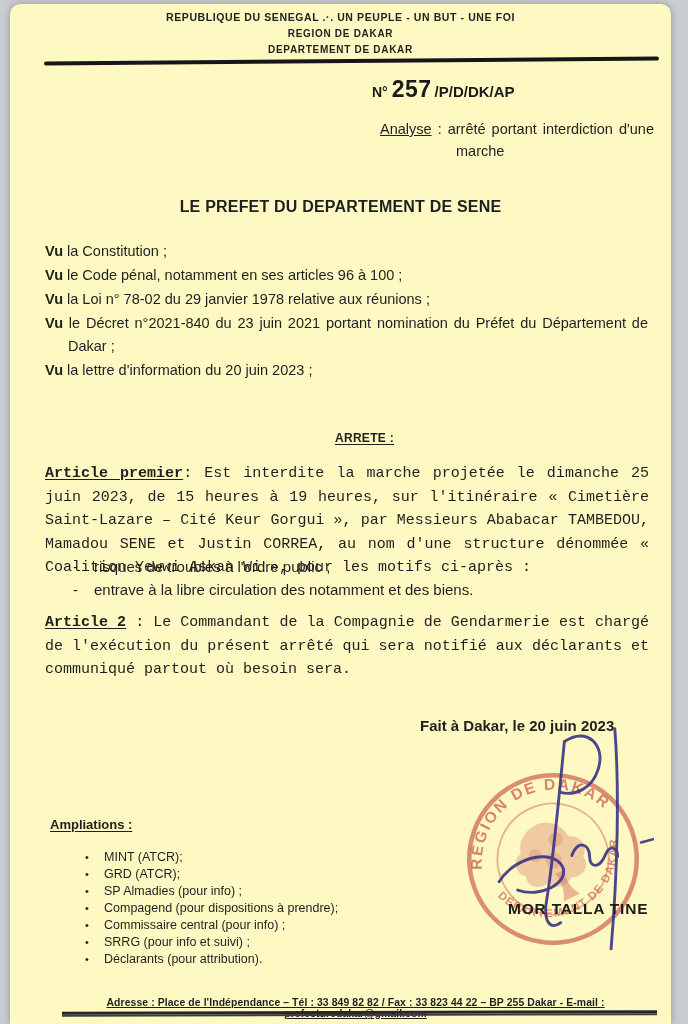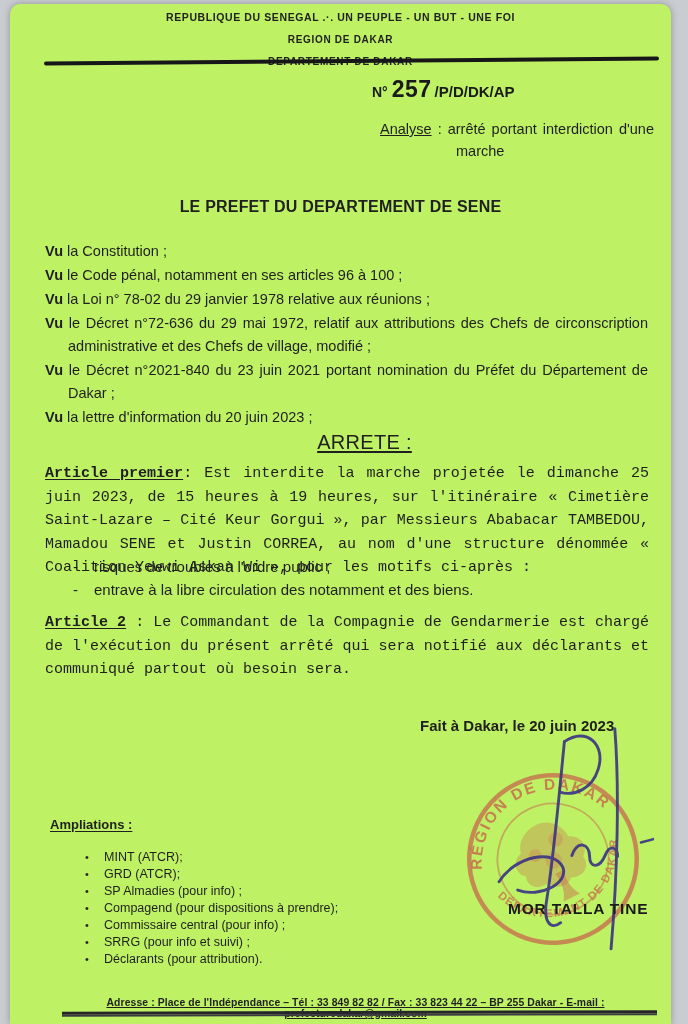--- a/index.html
+++ b/index.html
@@ -5,51 +5,51 @@
   * { margin:0; padding:0; box-sizing:border-box; }
   body { background:#9aa0a6; }
   .scan {
     position:relative; width:688px; height:1024px; overflow:hidden;
     background:#c9ccd0;
     font-family:"Liberation Sans","DejaVu Sans",sans-serif;
     color:#1f1f1f;
   }
   .page {
     position:absolute; left:10px; top:4px; right:17px; bottom:0;
-    background:#bef264; border-radius:10px 10px 0 0;
+    background:#fef9c3; border-radius:10px 10px 0 0;
     box-shadow:0 0 7px rgba(40,40,45,.35);
   }
   .abs { position:absolute; }
 
   
   .letterhead { top:7px; left:0; right:0; text-align:center; font-weight:bold; color:#222; }
   .letterhead .l1 { font-size:10.5px; letter-spacing:.6px; }
-  .letterhead .l2, .letterhead .l3 { font-size:10px; letter-spacing:.7px; margin-top:11px; }
+  .letterhead .l2, .letterhead .l3 { font-size:10px; letter-spacing:.7px; margin-top:5px; }
   .top-rule { top:55px; left:34px; right:12px; height:3.6px; background:#17171a; transform:rotate(-.45deg); border-radius:2px; }
 
   
   .ref { top:72px; left:362px; font-weight:bold; white-space:nowrap; color:#1a1a1a; }
   .ref .no { font-size:14px; }
   .ref .num { font-size:23px; letter-spacing:.5px; padding:0 3px 0 4px; }
   .ref .code { font-size:15px; }
 
   
   .analyse { top:114px; left:370px; width:274px; font-size:14.5px; line-height:22px;
              text-align:justify; padding-left:76px; text-indent:-76px; }
   .analyse .lbl { font-weight:normal; text-decoration:underline; }
 
   .doc-title { top:194px; left:0; right:0; text-align:center; font-weight:bold; font-size:16px; letter-spacing:.2px; }
 
   
   .visas { top:236px; left:35px; right:23px; font-size:14.5px; line-height:23px; }
   .visa { text-align:justify; padding-left:23px; text-indent:-23px; margin-bottom:1px; }
   .visa .vu { font-weight:bold; }
 
-  .arrete-heading { top:427px; left:0; right:0; text-align:center; font-weight:normal;
-                    font-size:20px; letter-spacing:.3px;padding-left:48px; }
+  .arrete-heading { top:427px; left:0; right:0; text-align:center; font-weight:bold;
+                    font-size:12px; letter-spacing:.3px;padding-left:48px; }
   .arrete-heading span { text-decoration:underline; text-underline-offset:2px; }
 
   .article { left:35px; right:22px; font-size:15px; line-height:23.5px; text-align:justify;font-family:Liberation Mono, monospace; }
   .article-1 { top:458px; }
   .article-2 { top:607px; }
   .article .lbl { font-weight:bold; text-decoration:underline; text-underline-offset:2px; }
 
   .motifs { top:551px; left:56px; right:40px; font-size:15px; line-height:23px; }
   .motif { display:flex; }
   .motif .dash { width:28px; flex:0 0 28px; text-align:left; padding-left:7px; }
@@ -95,21 +95,20 @@
     <div class="abs analyse">
       <span class="lbl">Analyse</span><span> : </span><span>arrêté portant interdiction d'une marche</span>
     </div>
 
     <div class="abs doc-title">LE PREFET DU DEPARTEMENT DE SENE</div>
 
     <div class="abs visas">
       <div class="visa"><span class="vu">Vu</span><span> la Constitution ;</span></div>
       <div class="visa"><span class="vu">Vu</span><span> le Code pénal, notamment en ses articles 96 à 100 ;</span></div>
       <div class="visa"><span class="vu">Vu</span><span> la Loi n° 78-02 du 29 janvier 1978 relative aux réunions ;</span></div>
-      <div class="visa"><span class="vu">Vu</span><span> le Décret n°72-636 du 29 mai 1972, relatif aux attributions des Chefs de circonscription administrative et des Chefs de village, modifié ;</span></div>
       <div class="visa"><span class="vu">Vu</span><span> le Décret n°2021-840 du 23 juin 2021 portant nomination du Préfet du Département de Dakar ;</span></div>
       <div class="visa"><span class="vu">Vu</span><span> la lettre d'information du 20 juin 2023 ;</span></div>
     </div>
 
     <div class="abs arrete-heading"><span>ARRETE :</span></div>
 
     <div class="abs article article-1">
       <span class="lbl">Article premier</span><span>: Est interdite la marche projetée le dimanche 25 juin 2023, de 15 heures à 19 heures, sur l'itinéraire « Cimetière Saint-Lazare – Cité Keur Gorgui », par Messieurs Ababacar TAMBEDOU, Mamadou SENE et Justin CORREA, au nom d'une structure dénommée « Coalition Yewwi Askan Wi », pour les motifs ci-après :</span>
     </div>
 

